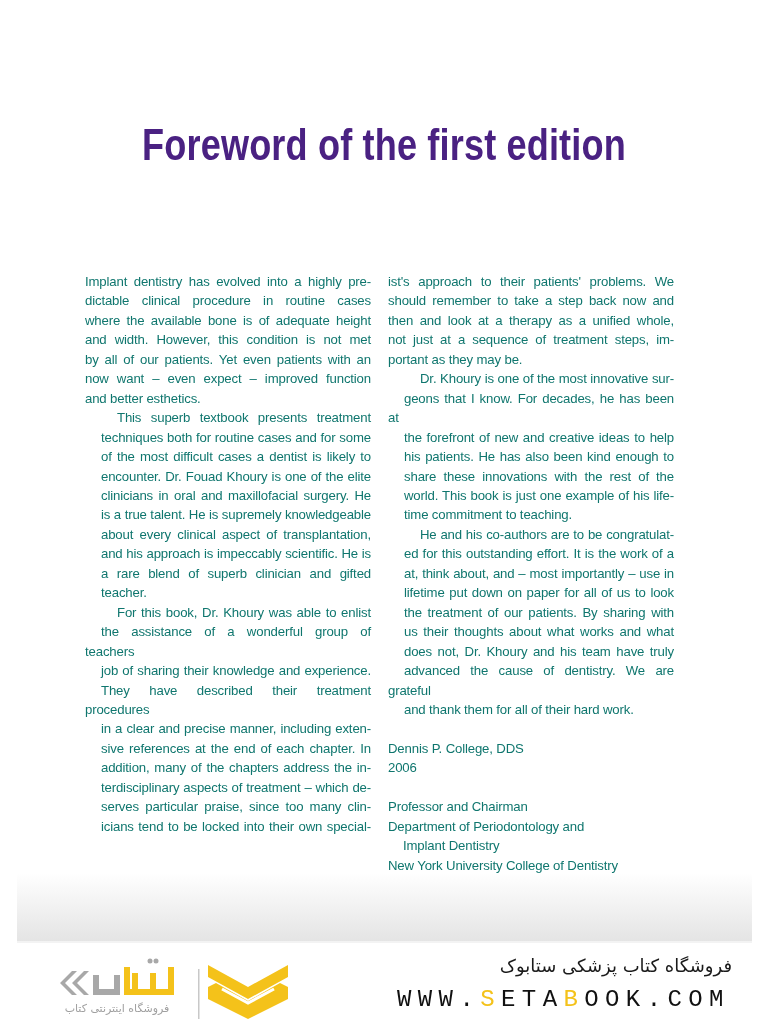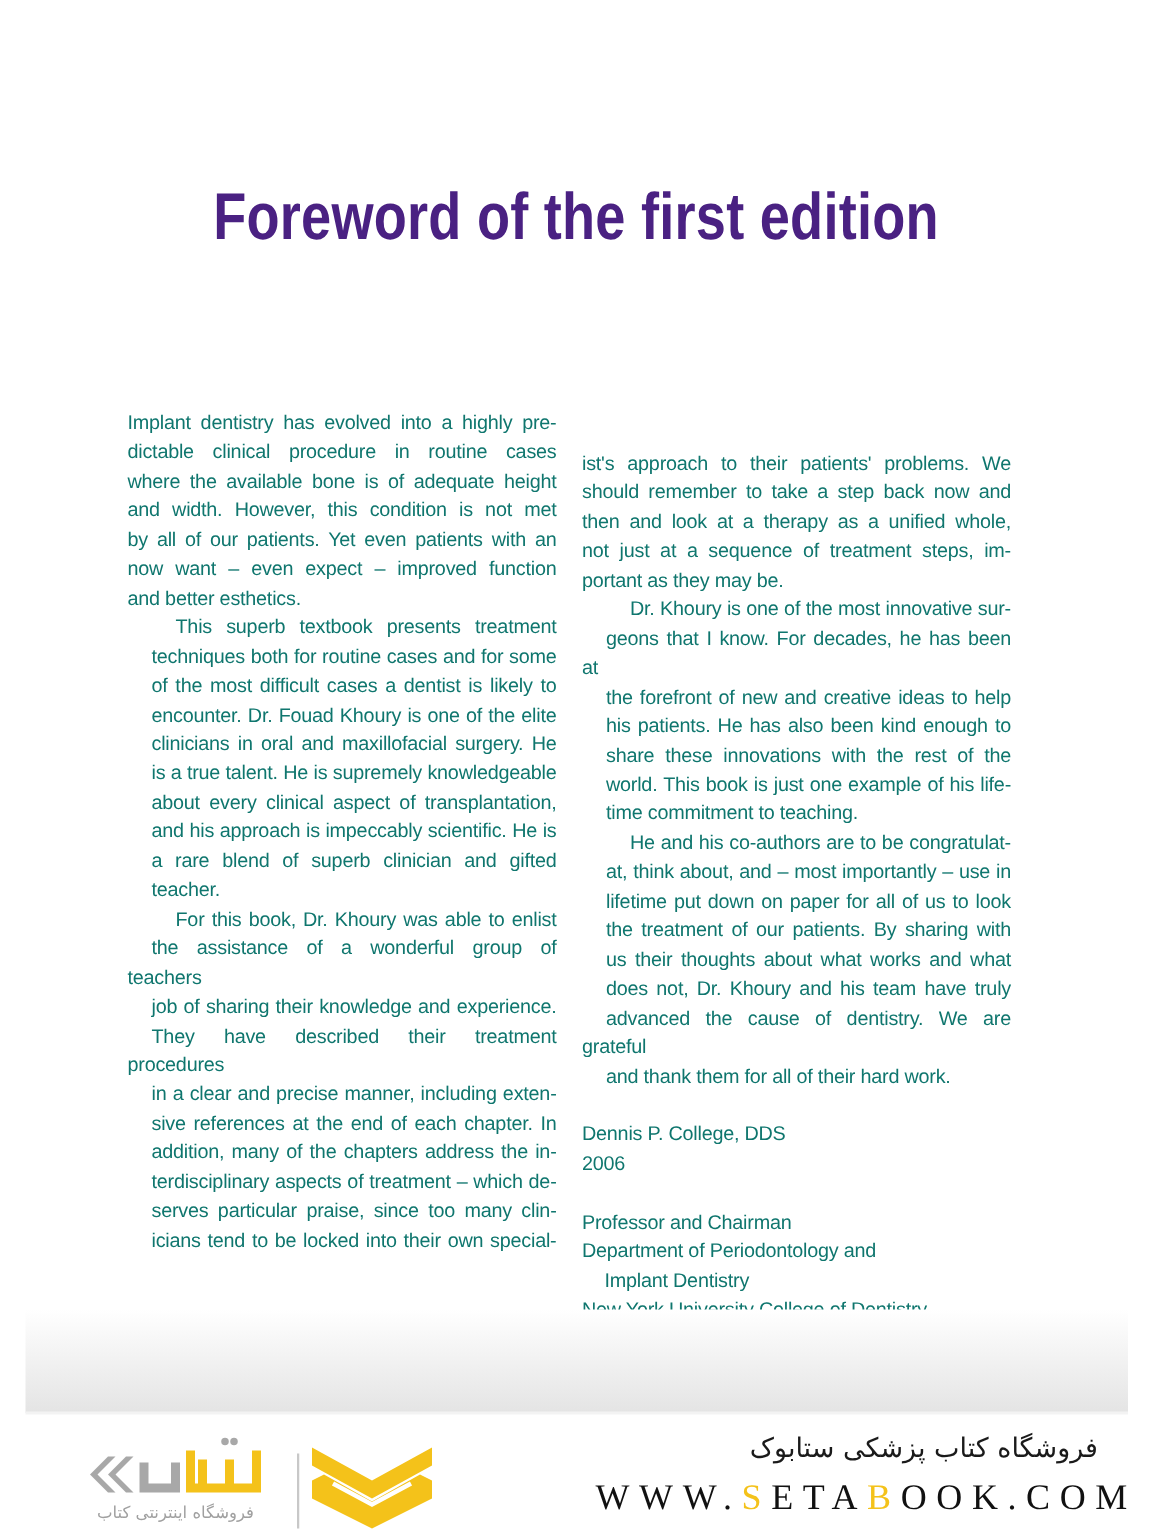--- a/index.html
+++ b/index.html
@@ -18,21 +18,21 @@
       letter-spacing: 0.2px;
     }
     .col {
       position: absolute; top: 272px; width: 286px;
       font-size: 13.2px; line-height: 19.45px; color: #0f766e;
       text-align: justify; hyphens: none;
       font-family: "Liberation Sans", sans-serif;
       letter-spacing: -0.15px;
     }
     .col.left { left: 85px; }
-    .col.right { left: 388px; margin-top: 27px; }
+    .col.right { left: 388px; }
     .col p { margin: 0; text-indent: 16px; }
     .col p.noindent { text-indent: 0; }
     .col .line { display: block; text-align: justify; text-align-last: justify; }
     .col .line.last { text-align-last: left; }
     .sig { margin-top: 19.45px; }
     .sig .sline { display: block; text-align: left; }
     .sig .sline.indent { padding-left: 15px; }
     .gap { height: 19.45px; }
 
     .band {
@@ -53,21 +53,21 @@
       font-size: 11px; color: #a0a0a0; text-align: center; direction: rtl;
       font-family: "DejaVu Sans", sans-serif;
     }
     .store-name {
       position: absolute; right: 36px; top: 955px;
       font-family: "DejaVu Sans", sans-serif;
       font-size: 18px; color: #1a1a1a; direction: rtl; text-align: center;
     }
     .store-url {
       position: absolute; left: 397px; top: 986px; width: 345px;
-      font-family: Liberation Serif, serif;
+      font-family: Liberation Mono, monospace;
       font-size: 24px; letter-spacing: 6.4px; color: #111111;
       white-space: nowrap;
     }
     .store-url .hl { color: #f4c21a; }
   </style>
 </head>
 <body>
 
 <h1 class="title">Foreword of the first edition</h1>
 
@@ -119,20 +119,21 @@
     <span class="line" style="padding-left:16px">Dr. Khoury is one of the most innovative sur-</span>
     <span class="line">geons that I know. For decades, he has been at</span>
     <span class="line">the forefront of new and creative ideas to help</span>
     <span class="line">his patients. He has also been kind enough to</span>
     <span class="line">share these innovations with the rest of the</span>
     <span class="line">world. This book is just one example of his life-</span>
     <span class="line last">time commitment to teaching.</span>
   </p>
   <p>
     <span class="line" style="padding-left:16px">He and his co-authors are to be congratulat-</span>
+    <span class="line">ed for this outstanding effort. It is the work of a</span>
     <span class="line">at, think about, and – most importantly – use in</span>
     <span class="line">lifetime put down on paper for all of us to look</span>
     <span class="line">the treatment of our patients. By sharing with</span>
     <span class="line">us their thoughts about what works and what</span>
     <span class="line">does not, Dr. Khoury and his team have truly</span>
     <span class="line">advanced the cause of dentistry. We are grateful</span>
     <span class="line last">and thank them for all of their hard work.</span>
   </p>
   <div class="sig">
     <span class="sline">Dennis P. College, DDS</span>

